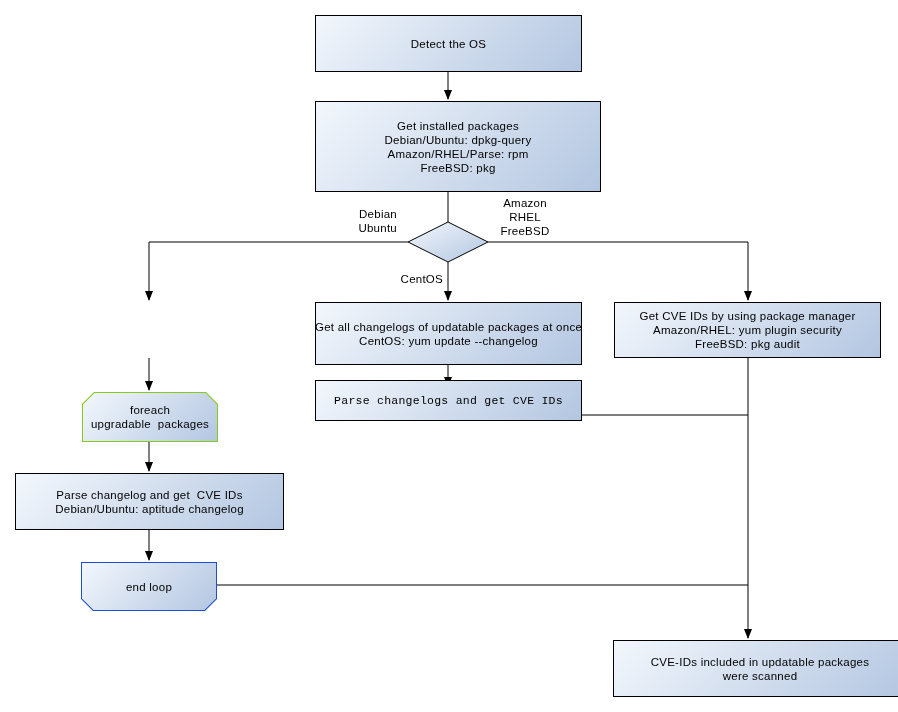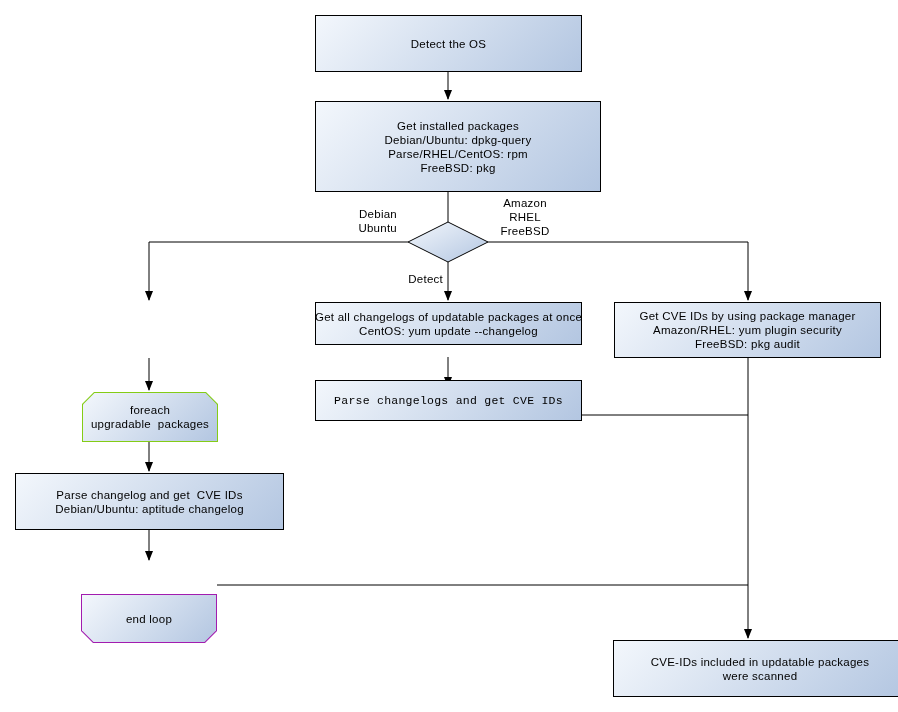--- a/index.html
+++ b/index.html
@@ -51,23 +51,22 @@
   }
   .node.bevel-top .bevel-fill {
     position: absolute;
     inset: 1px;
     background: linear-gradient(135deg, #f3f7fc 0%, #b3c6e1 100%);
     clip-path: polygon(11.5px 0, calc(100% - 11.5px) 0, 100% 11.5px, 100% 100%, 0 100%, 0 11.5px);
     z-index: 1;
   }
   
   .node.bevel-bottom {
-    background: #a21caf;
+    background: #1d4ed8;
     clip-path: polygon(0 0, 100% 0, 100% calc(100% - 12px), calc(100% - 12px) 100%, 12px 100%, 0 calc(100% - 12px));
-    margin-top: 32px;
   }
   .node.bevel-bottom .bevel-fill {
     position: absolute;
     inset: 1px;
     background: linear-gradient(135deg, #f3f7fc 0%, #b3c6e1 100%);
     clip-path: polygon(0 0, 100% 0, 100% calc(100% - 11.5px), calc(100% - 11.5px) 100%, 11.5px 100%, 0 calc(100% - 11.5px));
     z-index: 1;
   }
   .edge-label {
     position: absolute;
@@ -113,57 +112,57 @@
     <polygon points="448,222 488,242 448,262 408,242" fill="url(#nodeGrad)" stroke="#000000" stroke-width="1"></polygon>
   </svg>
 
   <div class="node rect" style="left:315px; top:15px; width:267px; height:57px;">
     <div class="ln">Detect the OS</div>
   </div>
 
   <div class="node rect" style="left:315px; top:101px; width:286px; height:91px;">
     <div class="ln">Get installed packages</div>
     <div class="ln">Debian/Ubuntu: dpkg-query</div>
-    <div class="ln">Parse/RHEL/CentOS: rpm</div>
+    <div class="ln">Amazon/RHEL/Parse: rpm</div>
     <div class="ln">FreeBSD: pkg</div>
   </div>
 
   <div class="edge-label align-right" style="left:337px; top:207px; width:60px;">
     <div class="ln">Debian</div>
     <div class="ln">Ubuntu</div>
   </div>
 
   <div class="edge-label align-center" style="left:488px; top:196px; width:74px;">
     <div class="ln">Amazon</div>
     <div class="ln">RHEL</div>
     <div class="ln">FreeBSD</div>
   </div>
 
   <div class="edge-label align-right" style="left:385px; top:272px; width:58px;">
-    <div class="ln">Detect</div>
+    <div class="ln">CentOS</div>
   </div>
 
 
   <div class="node bevel-top" style="left:82px; top:392px; width:136px; height:50px;">
     <div class="bevel-fill"></div>
     <div class="ln">foreach</div>
     <div class="ln">upgradable  packages</div>
   </div>
 
   <div class="node rect" style="left:15px; top:473px; width:269px; height:57px;">
     <div class="ln">Parse changelog and get  CVE IDs</div>
     <div class="ln">Debian/Ubuntu: aptitude changelog</div>
   </div>
 
   <div class="node bevel-bottom" style="left:81px; top:562px; width:136px; height:49px;">
     <div class="bevel-fill"></div>
     <div class="ln">end loop</div>
   </div>
 
-  <div class="node rect" style="left:315px; top:302px; width:267px; height:43px;">
+  <div class="node rect" style="left:315px; top:302px; width:267px; height:63px;">
     <div class="ln">Get all changelogs of updatable packages at once</div>
     <div class="ln">CentOS: yum update --changelog</div>
   </div>
 
   <div class="node rect" style="left:315px; top:380px; width:267px; height:41px;font-family:Liberation Mono, monospace;">
     <div class="ln">Parse changelogs and get CVE IDs</div>
   </div>
 
   <div class="node rect" style="left:614px; top:302px; width:267px; height:56px;">
     <div class="ln">Get CVE IDs by using package manager</div>

